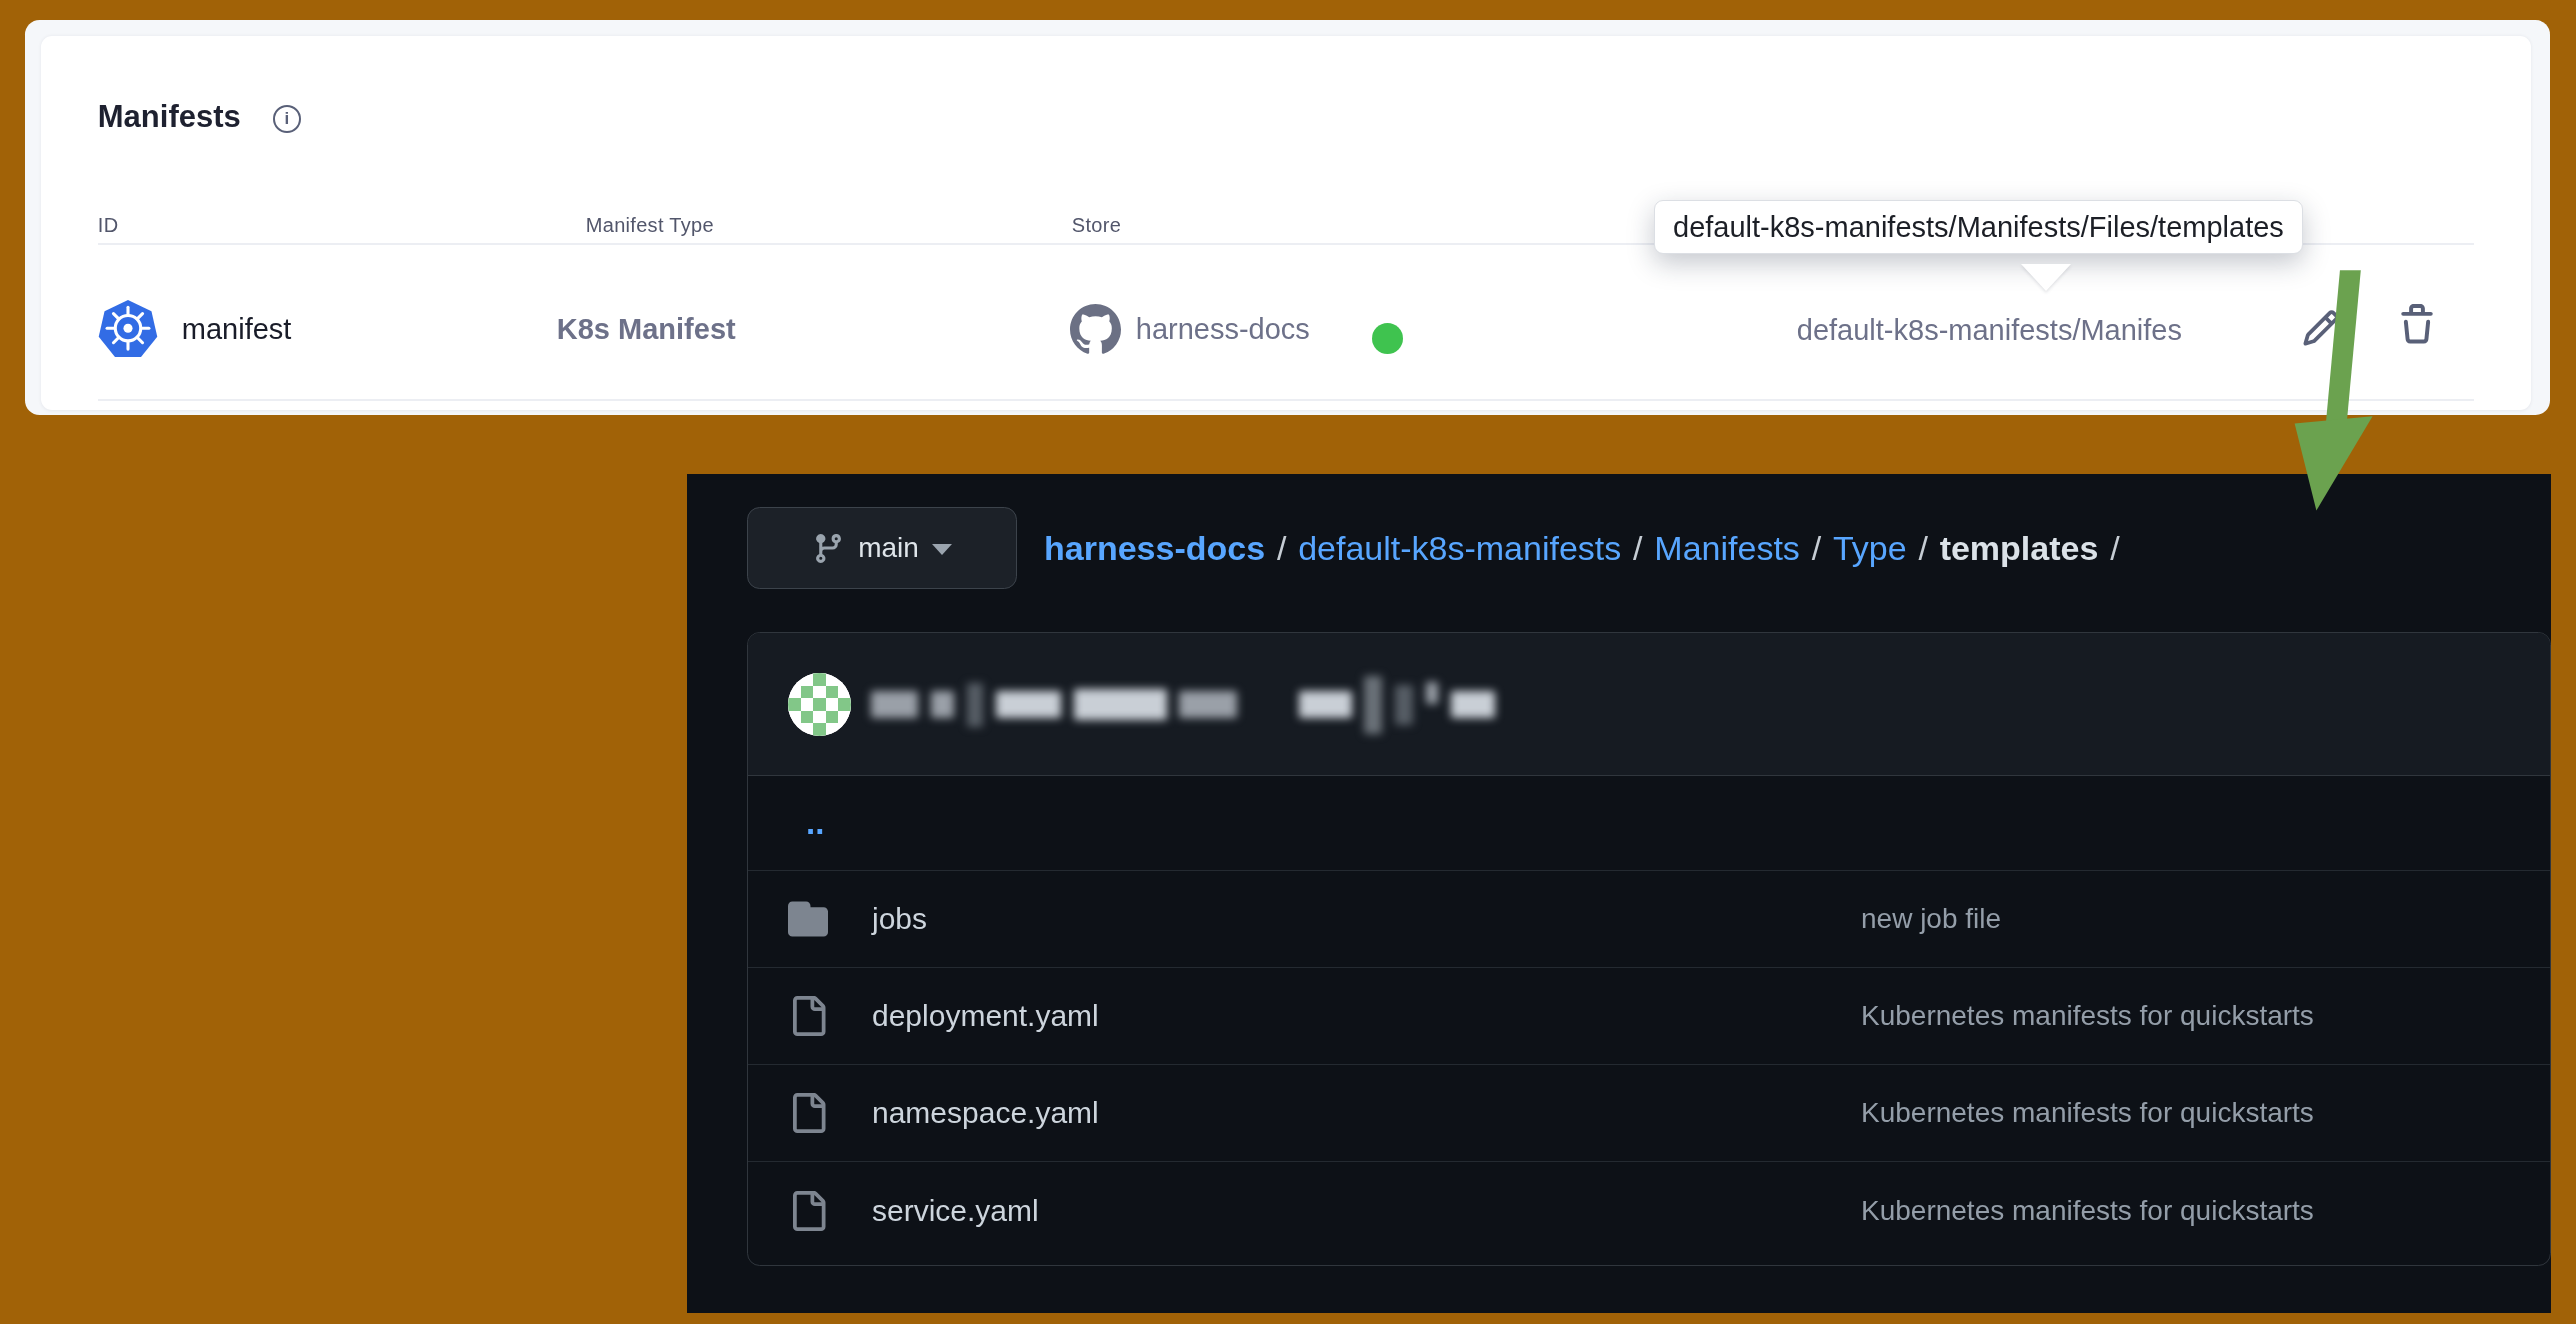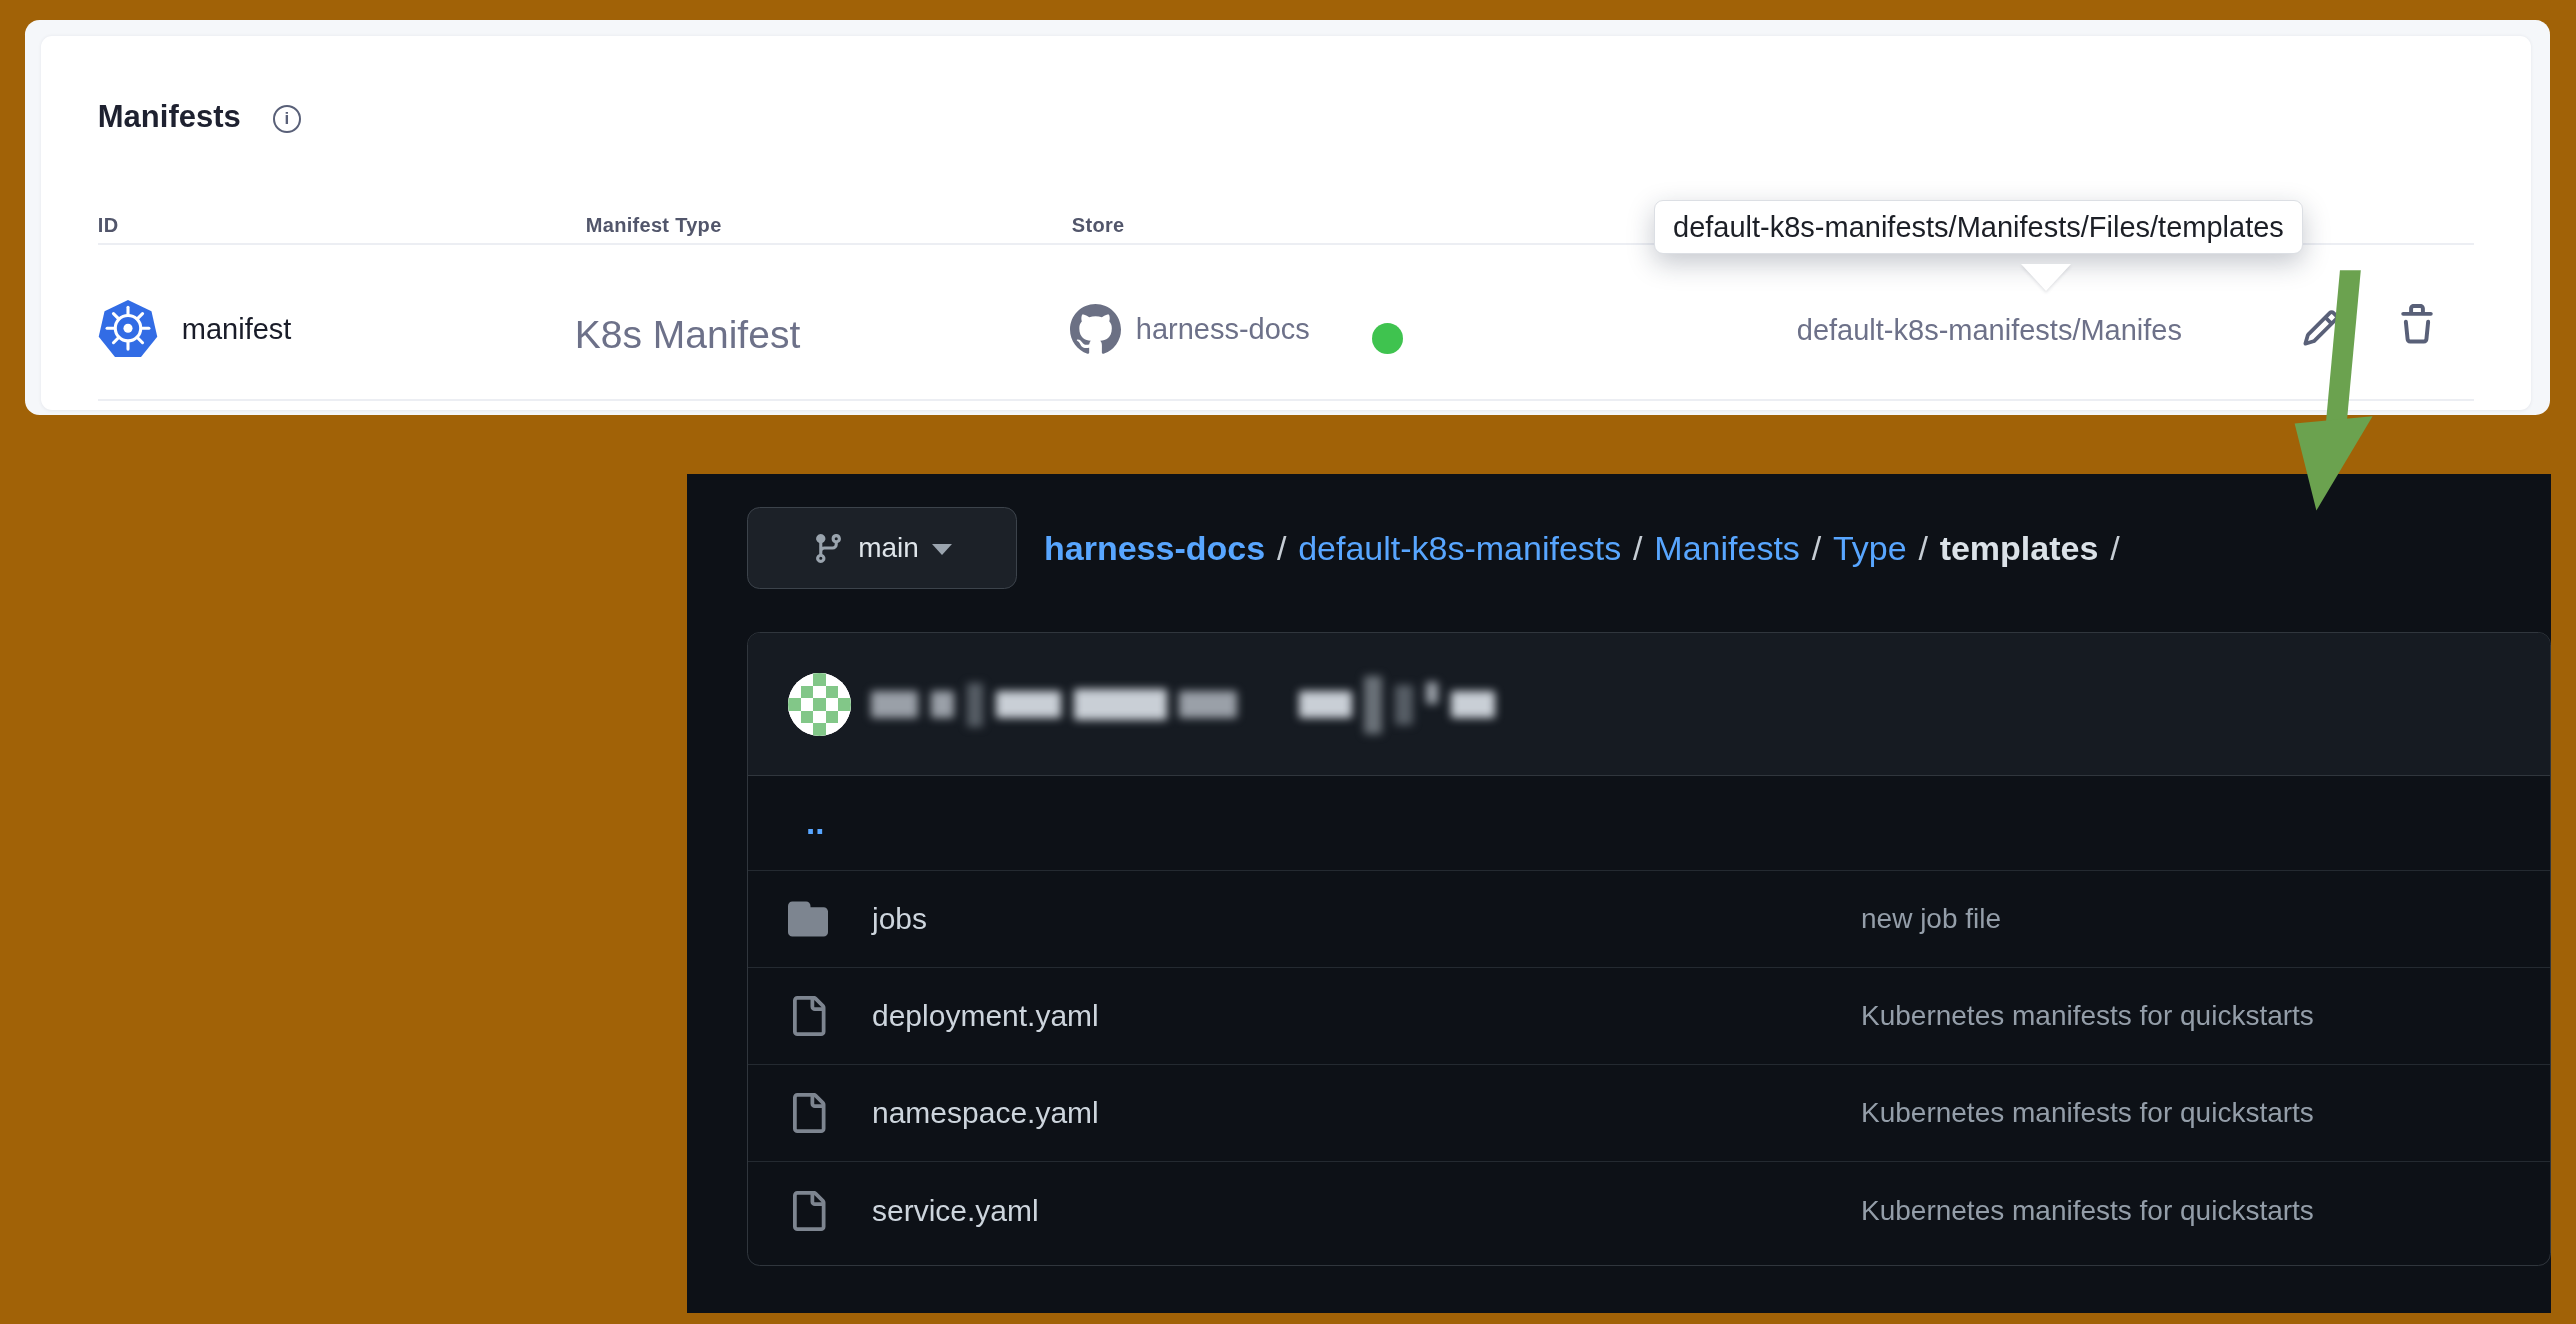--- a/index.html
+++ b/index.html
@@ -9,31 +9,31 @@
 
   
   .light-panel { position:absolute; left:25.4px; top:20px; width:2525px; height:395px;
                  background:#f5f7fa; border-radius:14.5px; }
   .card { position:absolute; left:15.4px; top:16.3px; width:2490px; height:374px;
           background:#ffffff; border-radius:11px; box-shadow:0 0.9px 3.6px rgba(25,35,60,.07); }
   .card-title { position:absolute; left:57px; top:63px; font-size:31px; font-weight:700; color:#1e2130; }
   .info-icon { position:absolute; left:232px; top:69px; width:28px; height:28px; border:2.3px solid #596078;
                border-radius:50%; color:#596078; font-size:17px; font-weight:700;
                display:flex; align-items:center; justify-content:center; }
-  .col-header { position:absolute; top:178px; font-size:20px; font-weight:700; color:#52566b; letter-spacing:0.3px; }
+  .col-header { position:absolute; top:178px; font-size:20px; font-weight:400; color:#52566b; letter-spacing:0.3px; }
   .col-id { left:57px; }
   .col-type { left:545px; }
   .col-store { left:1031px; }
   .col-location { left:1758px; }
   .hsep { position:absolute; left:57px; width:2376px; height:1.8px; background:#eceef3; }
   .sep-1 { top:207px; } .sep-2 { top:363px; }
 
   .k8s-icon { position:absolute; left:57px; top:264px; width:60px; height:60px; }
   .cell-id { position:absolute; left:141px; top:277px; font-size:29px; font-weight:500; color:#191c29; }
-  .cell-type { position:absolute; left:534px; top:277px; font-size:39px; color:#6d7189; }
+  .cell-type { position:absolute; left:516px; top:277px; font-size:29px; color:#6d7189;font-weight:bold; }
   .gh-icon { position:absolute; left:1029px; top:268px; width:51px; height:51px; }
   .cell-store { position:absolute; left:1095px; top:277px; font-size:29px; color:#6d7189; }
   .green-dot { position:absolute; left:1331px; top:287px; width:31px; height:31px; border-radius:50%; background:#3fc34f; }
   .cell-location { position:absolute; left:1756px; top:278px; width:513px; overflow:hidden; white-space:nowrap;
                    font-size:29px; color:#6d7189; }
   .pencil-btn { position:absolute; left:2260px; top:272px; width:40px; height:40px; background:none; border:none; cursor:pointer; }
   .trash-btn  { position:absolute; left:2355px; top:268px; width:42px; height:42px; background:none; border:none; cursor:pointer; }
 
   
   .tooltip { position:absolute; left:1654px; top:200px; height:54px; z-index:40;

